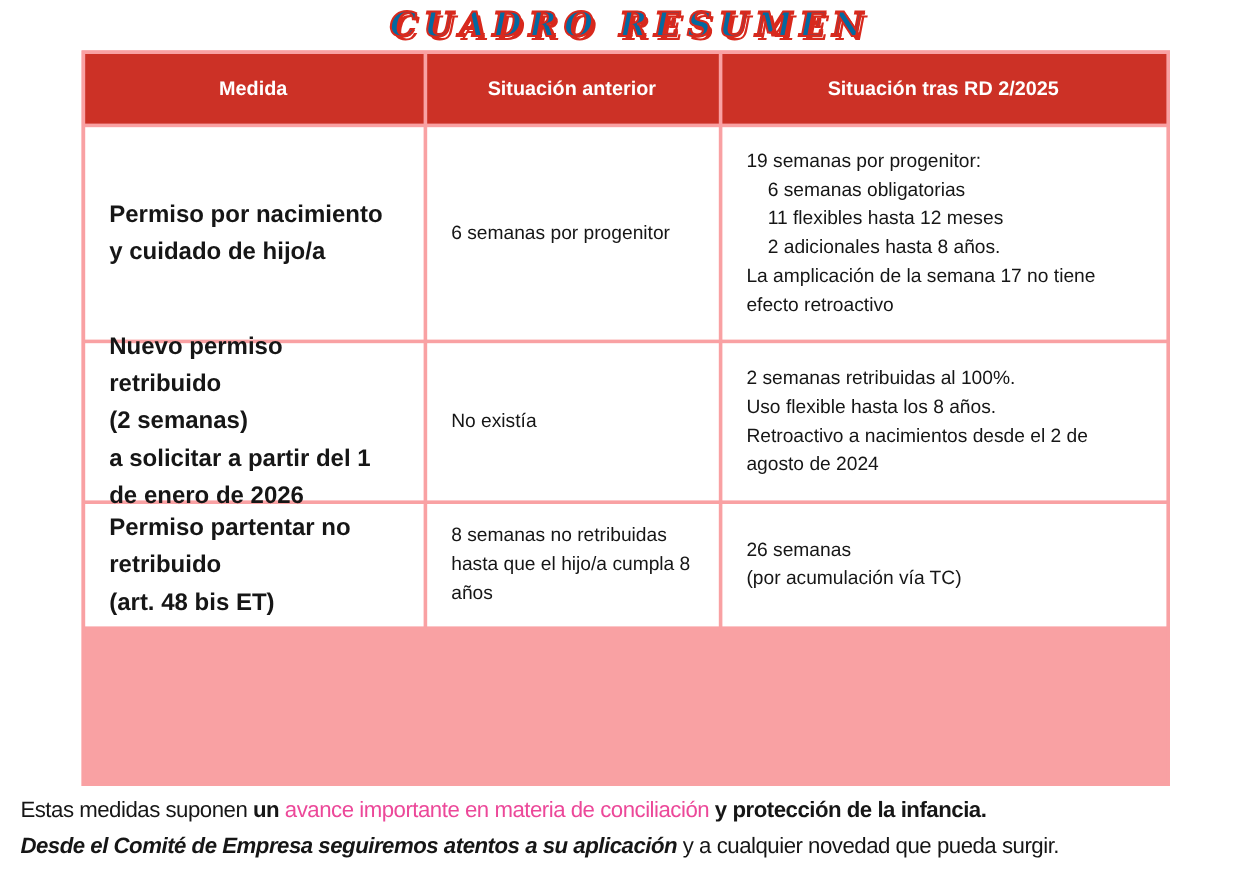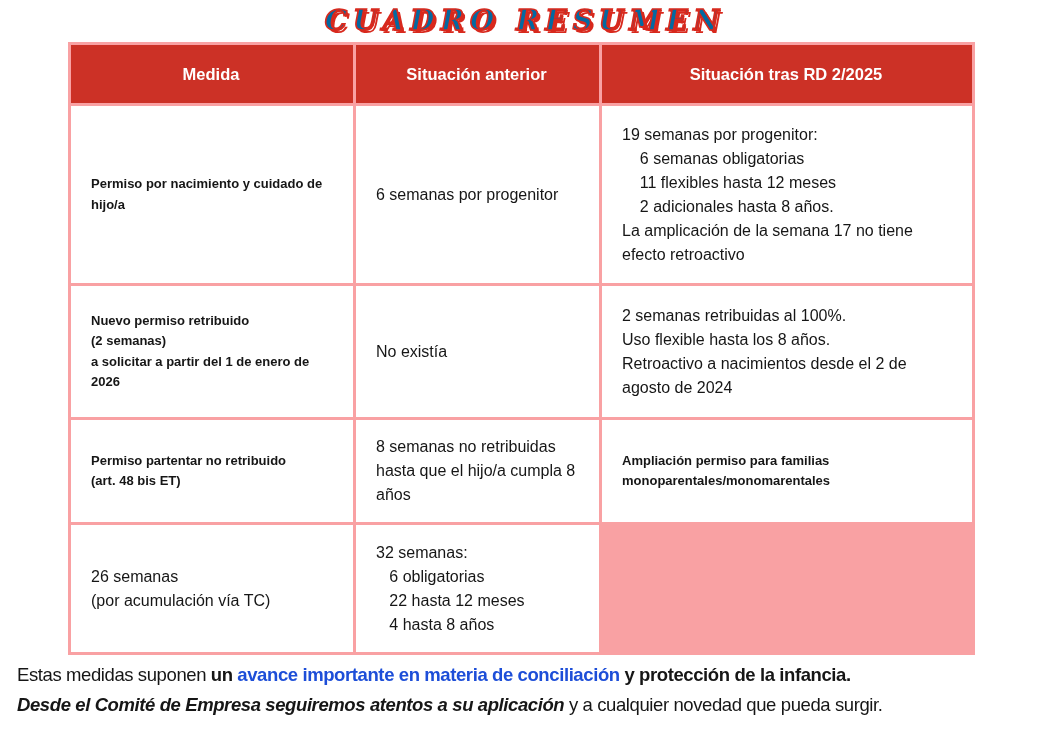--- a/index.html
+++ b/index.html
@@ -41,29 +41,29 @@
     overflow-wrap:break-word;
     min-width:0;
   }
   .cell > div { white-space:pre-wrap; width:100%; }
   .cell.head {
     background:#cc3126; color:#ffffff;
     justify-content:center; text-align:center;
     font-weight:bold; font-size:16.5px;
   }
   .cell.head > div { white-space:normal; }
-  .cell.medida { font-weight:bold; font-size:13px; line-height:1.55;justify-content:center; }
+  .cell.medida { font-weight:bold; font-size:20px; line-height:1.55;justify-content:center; }
 
   
   .footer {
     position:absolute; left:17px; top:660px; width:1022px;
     font-size:18.5px; letter-spacing:-0.4px; line-height:1.62;
   }
   .f-bold { font-weight:bold; }
-  .f-red  { font-weight:bold; color:#1d4ed8; }
+  .f-red  { font-weight:normal; color:#ec4899; }
   .f-bi   { font-weight:bold; font-style:italic; }
 </style>
 </head>
 <body>
 
 <div class="doc-title">CUADRO RESUMEN</div>
 
 <div class="summary-table">
 
   <div class="cell head">
@@ -105,31 +105,22 @@
     </div>
 
   <div class="cell medida">
       <div>Permiso partentar no retribuido
 (art. 48 bis ET)</div>
     </div>
   <div class="cell">
       <div>8 semanas no retribuidas hasta que el hijo/a cumpla 8 años</div>
     </div>
 
-  <div class="cell medida">
-      <div>Ampliación permiso para familias monoparentales/monomarentales</div>
-    </div>
   <div class="cell">
       <div>26 semanas
 (por acumulación vía TC)</div>
-    </div>
-  <div class="cell">
-      <div>32 semanas:
-   6 obligatorias
-   22 hasta 12 meses
-   4 hasta 8 años</div>
     </div>
 </div>
 
 <div class="footer">
   <div><span>Estas medidas suponen </span><span class="f-bold">un </span><span class="f-red">avance importante en materia de conciliación</span><span class="f-bold"> y protección de la infancia.</span></div>
   <div><span class="f-bi">Desde el Comité de Empresa seguiremos atentos a su aplicación</span><span> y a cualquier novedad que pueda surgir.</span></div>
 </div>
 
 </body></html>

